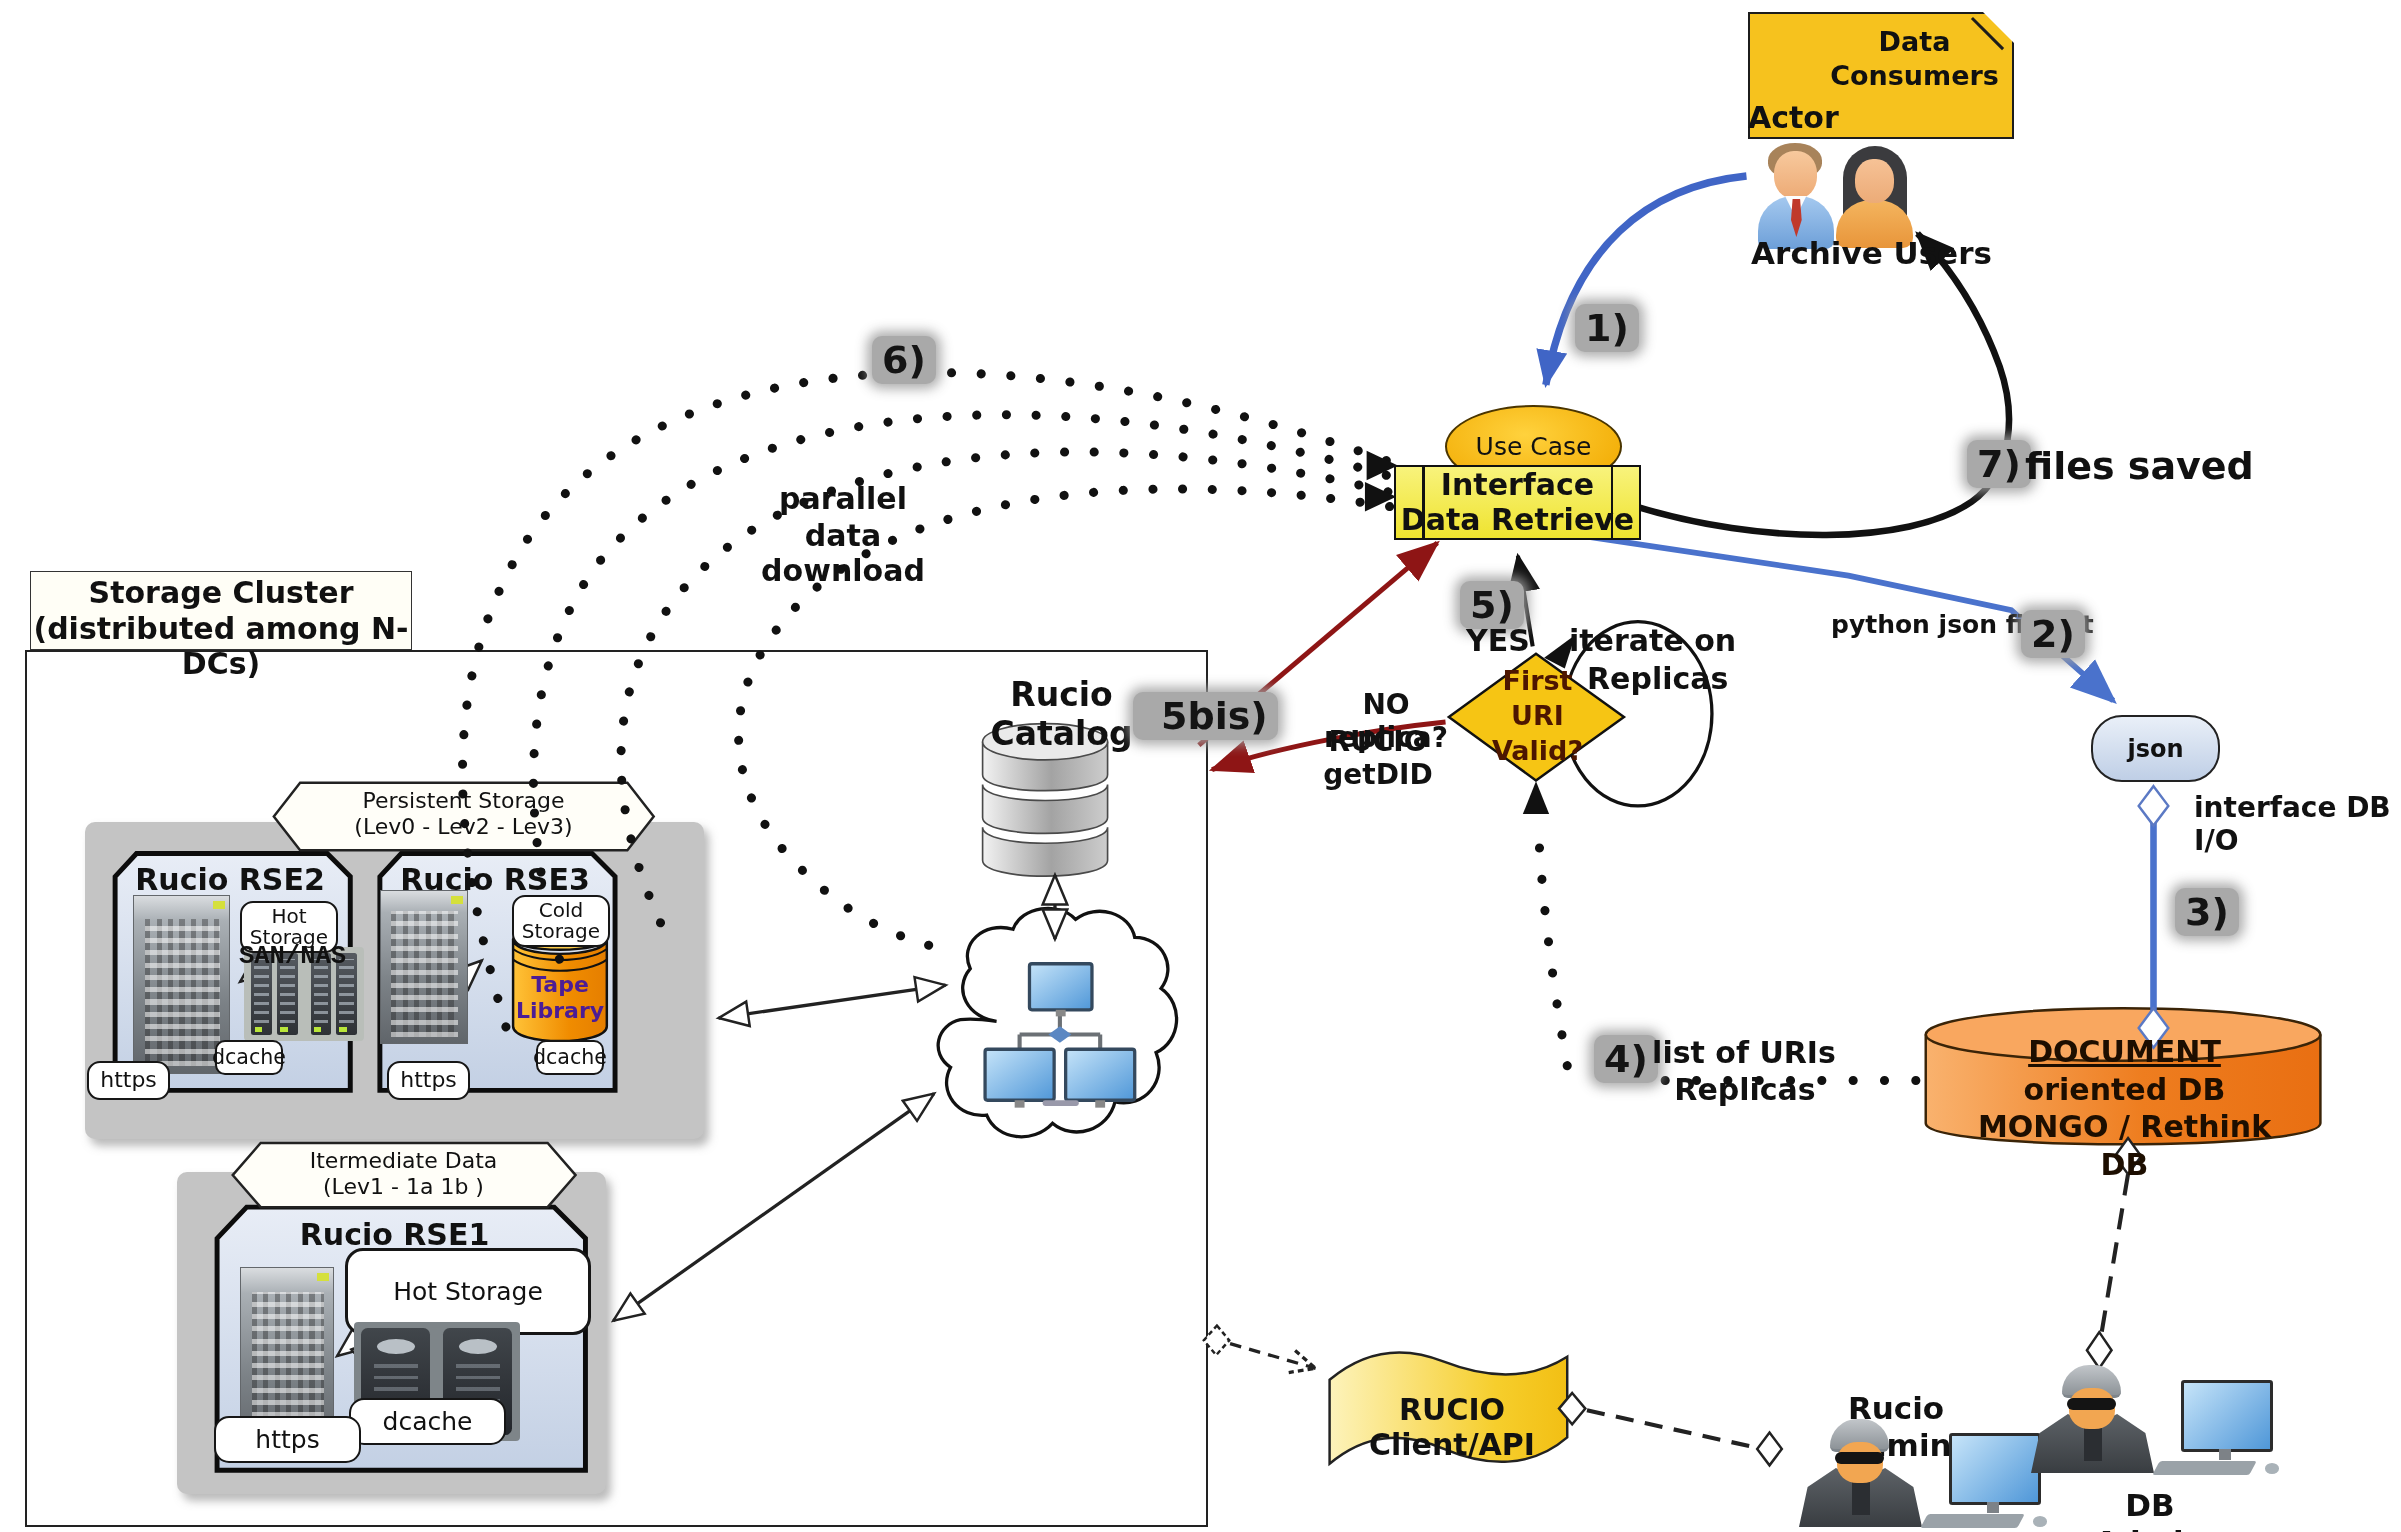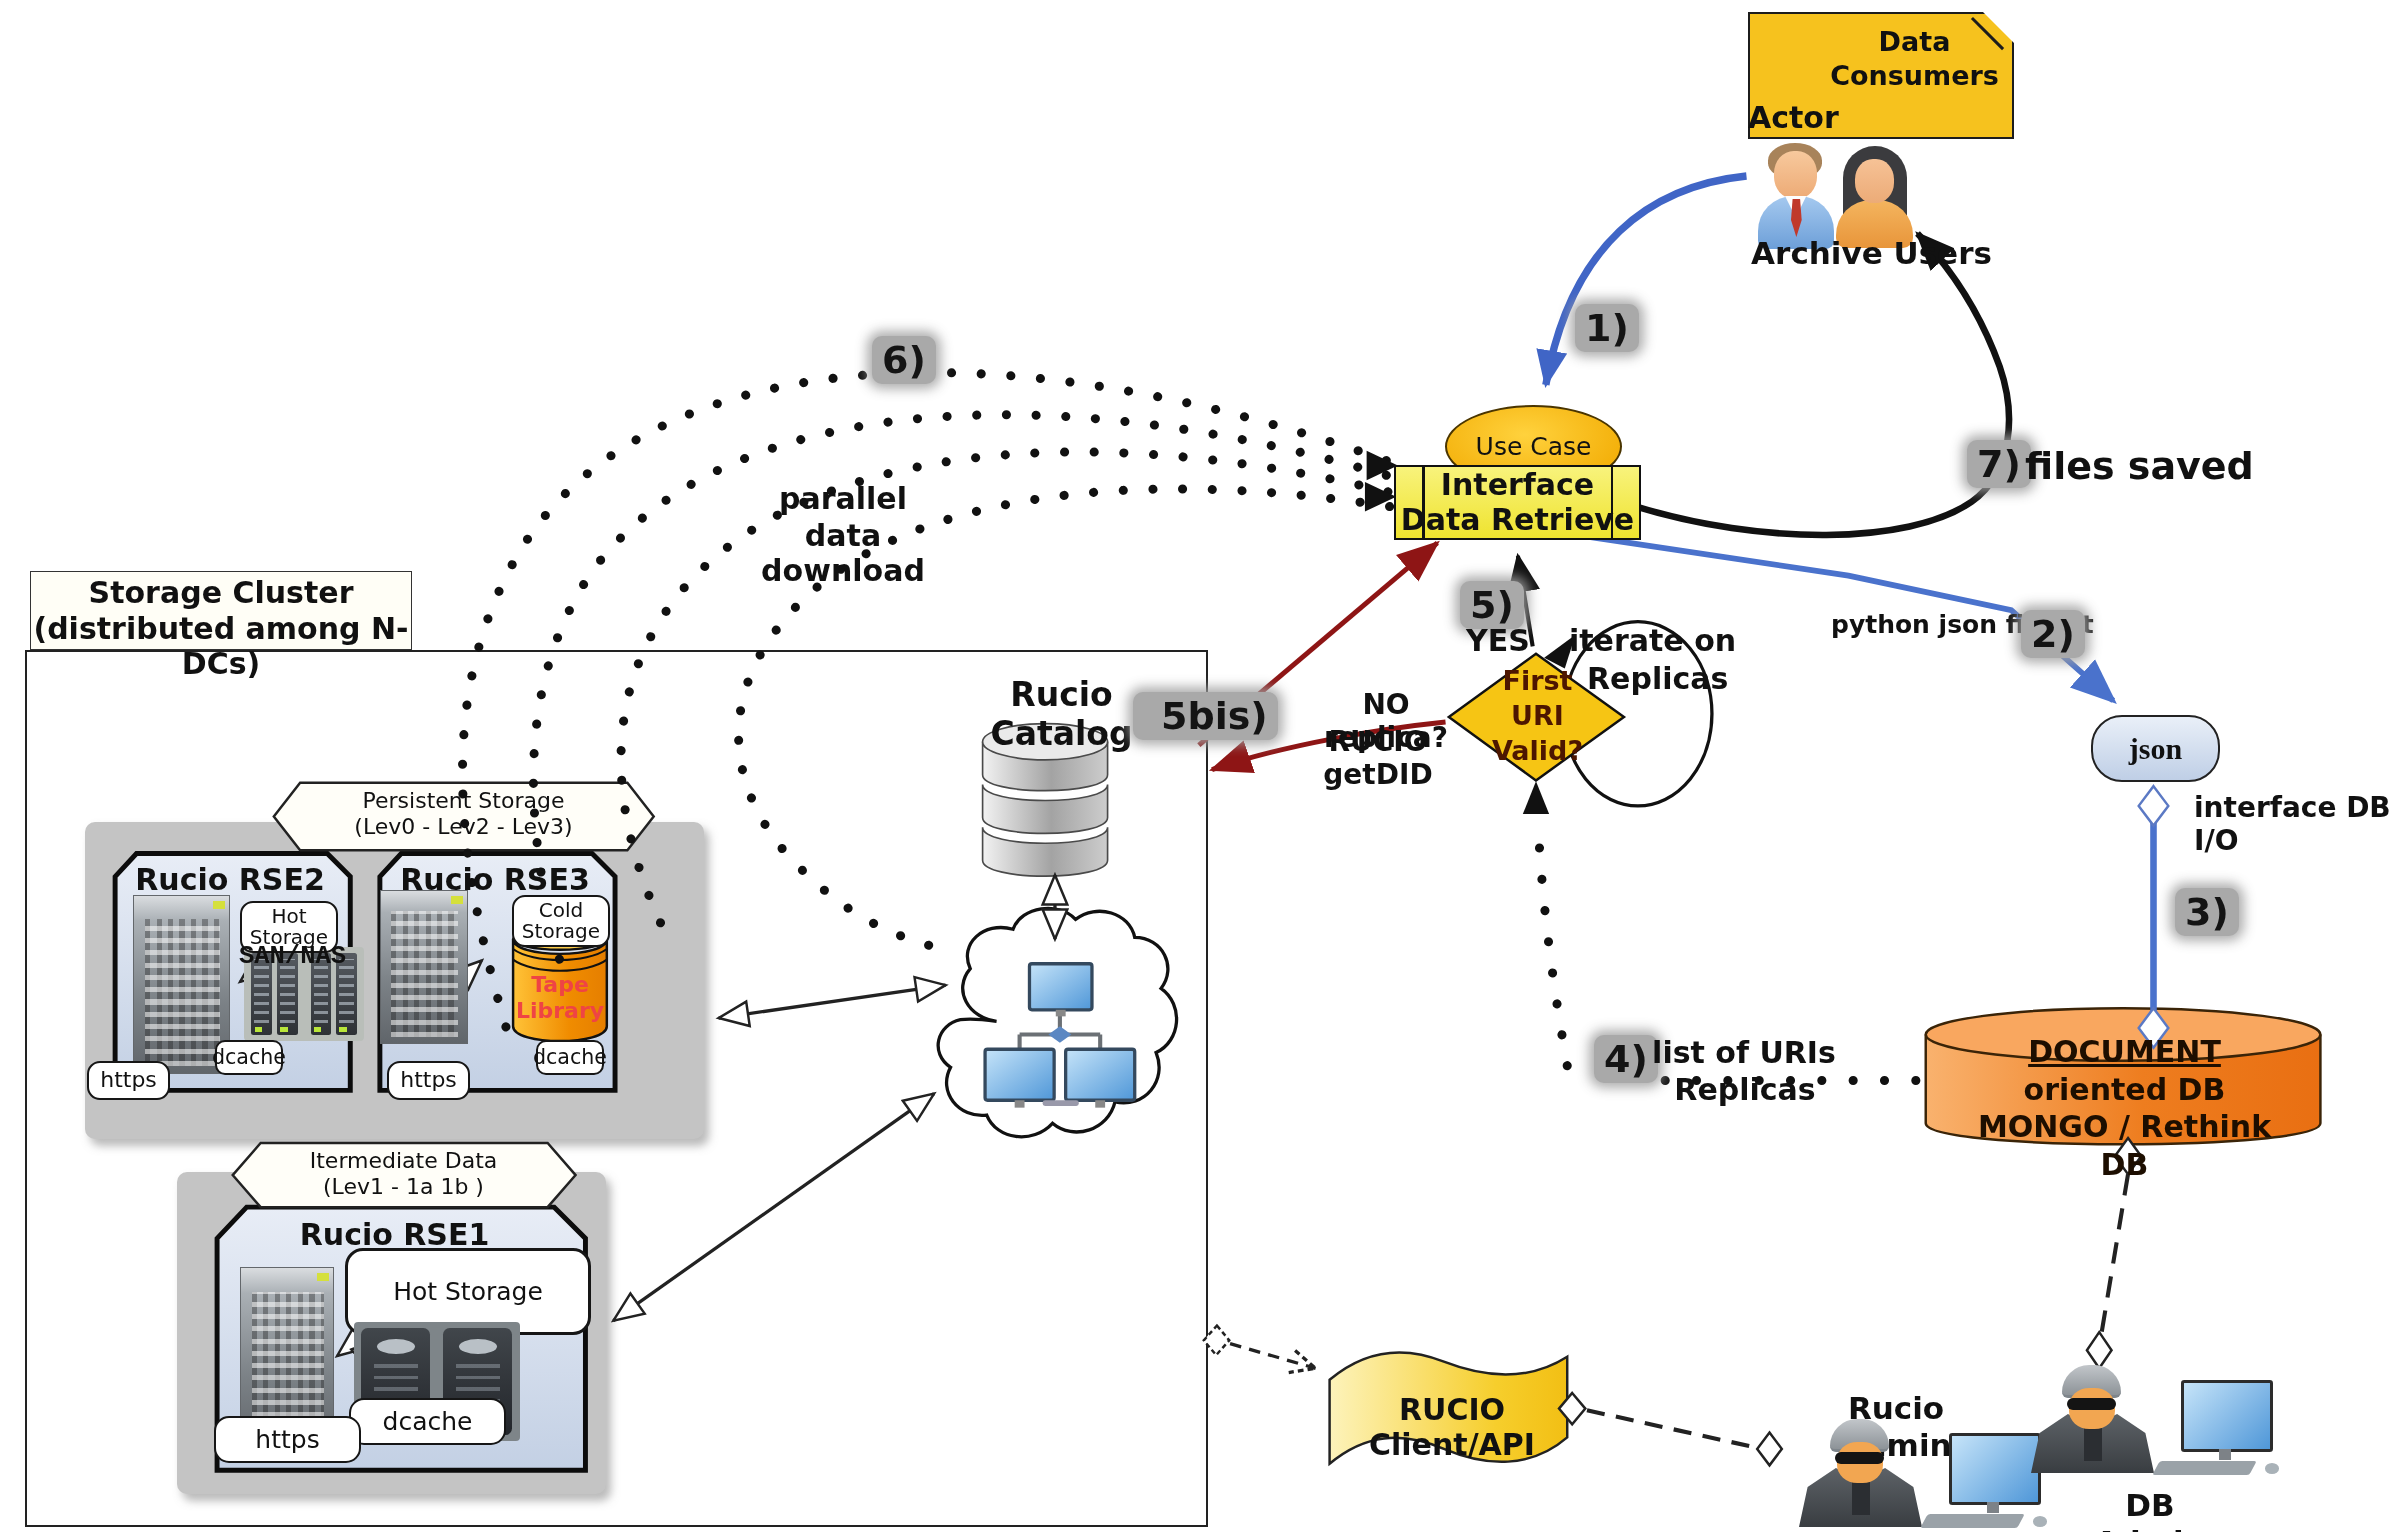--- a/index.html
+++ b/index.html
@@ -25,21 +25,21 @@
   .usecase{position:absolute;width:173px;height:79px;border:2.5px solid #4a3500;border-radius:50%;
          background:radial-gradient(ellipse at 45% 35%,#ffd23d,#f3ae07 80%);
          display:flex;align-items:center;justify-content:center;font-size:25px;z-index:3;}
   .iface{position:absolute;border:2.5px solid #111;background:linear-gradient(180deg,#f8f37c,#efe32f);
          display:flex;flex-direction:column;align-items:center;justify-content:center;
          font-weight:bold;font-size:30px;line-height:1.15;z-index:3;}
   .iface::before,.iface::after{content:'';position:absolute;top:0;bottom:0;width:2.5px;background:#111;}
   .iface::before{left:26px;} .iface::after{right:26px;}
   .jsonpill{position:absolute;border:2.5px solid #222;border-radius:31px;
          background:linear-gradient(180deg,#e9eff8,#bfcfe6);display:flex;align-items:center;
-         justify-content:center;font-weight:bold;font-size:30px;z-index:3;font-family:Liberation Serif, serif;}
+         justify-content:center;font-weight:bold;font-size:24px;z-index:3;}
   .building{position:absolute;z-index:3;background:linear-gradient(180deg,#dadde0 0%,#aab0b5 14%,#7d8388 58%,#60656a 100%);border:0.8px solid #63676b;}
   .building::before{content:'';position:absolute;left:12%;right:10%;top:13%;bottom:4%;
          background:repeating-linear-gradient(0deg,rgba(255,255,255,.55) 0 5px,transparent 5px 12.3px),
                     repeating-linear-gradient(90deg,rgba(25,25,25,.35) 0 5px,transparent 5px 11.5px);}
   .building::after{content:'';position:absolute;top:5px;right:4.1px;width:12.3px;height:8.2px;background:#d5e03c;}
   .racks{position:absolute;z-index:3;background:#b9beb9;border-radius:4.1px;display:flex;gap:13px;padding:5.8px 7.4px;}
   .rkpair{display:flex;gap:5px;}
   .tower{width:20.6px;height:82px;border-radius:2.5px;background:linear-gradient(180deg,#565b61,#2d3135);position:relative;}
   .tower::before{content:'';position:absolute;left:15%;right:15%;top:8%;bottom:14%;
          background:repeating-linear-gradient(0deg,rgba(205,215,225,.55) 0 2.5px,transparent 2.5px 9px);}
@@ -284,21 +284,21 @@
   <div class="label-round" style="left:87px;top:1061px;width:79px;height:35px;">
     <div style="font-size:22px;">https</div>
   </div>
 
   <div class="txt ctr b" style="left:388px;top:862px;width:214px;font-size:30px;">Rucio RSE3</div>
   <div class="building" style="left:380px;top:890px;width:86px;height:152px;"></div>
   <div class="label-round" style="left:512px;top:895px;width:94px;height:48px;">
     <div>Cold</div>
     <div>Storage</div>
   </div>
-  <div class="txt ctr b" style="left:515px;top:972px;width:90px;font-size:22px;color:#ef4444;">
+  <div class="txt ctr b" style="left:515px;top:972px;width:90px;font-size:22px;color:#4c1d95;">
     <div>Tape</div>
     <div>Library</div>
   </div>
   <div class="label-round" style="left:536px;top:1040px;width:64px;height:31px;border-radius:10px;">
     <div style="font-size:20.6px;">dcache</div>
   </div>
   <div class="label-round" style="left:387px;top:1061px;width:79px;height:35px;">
     <div style="font-size:22px;">https</div>
   </div>
 

